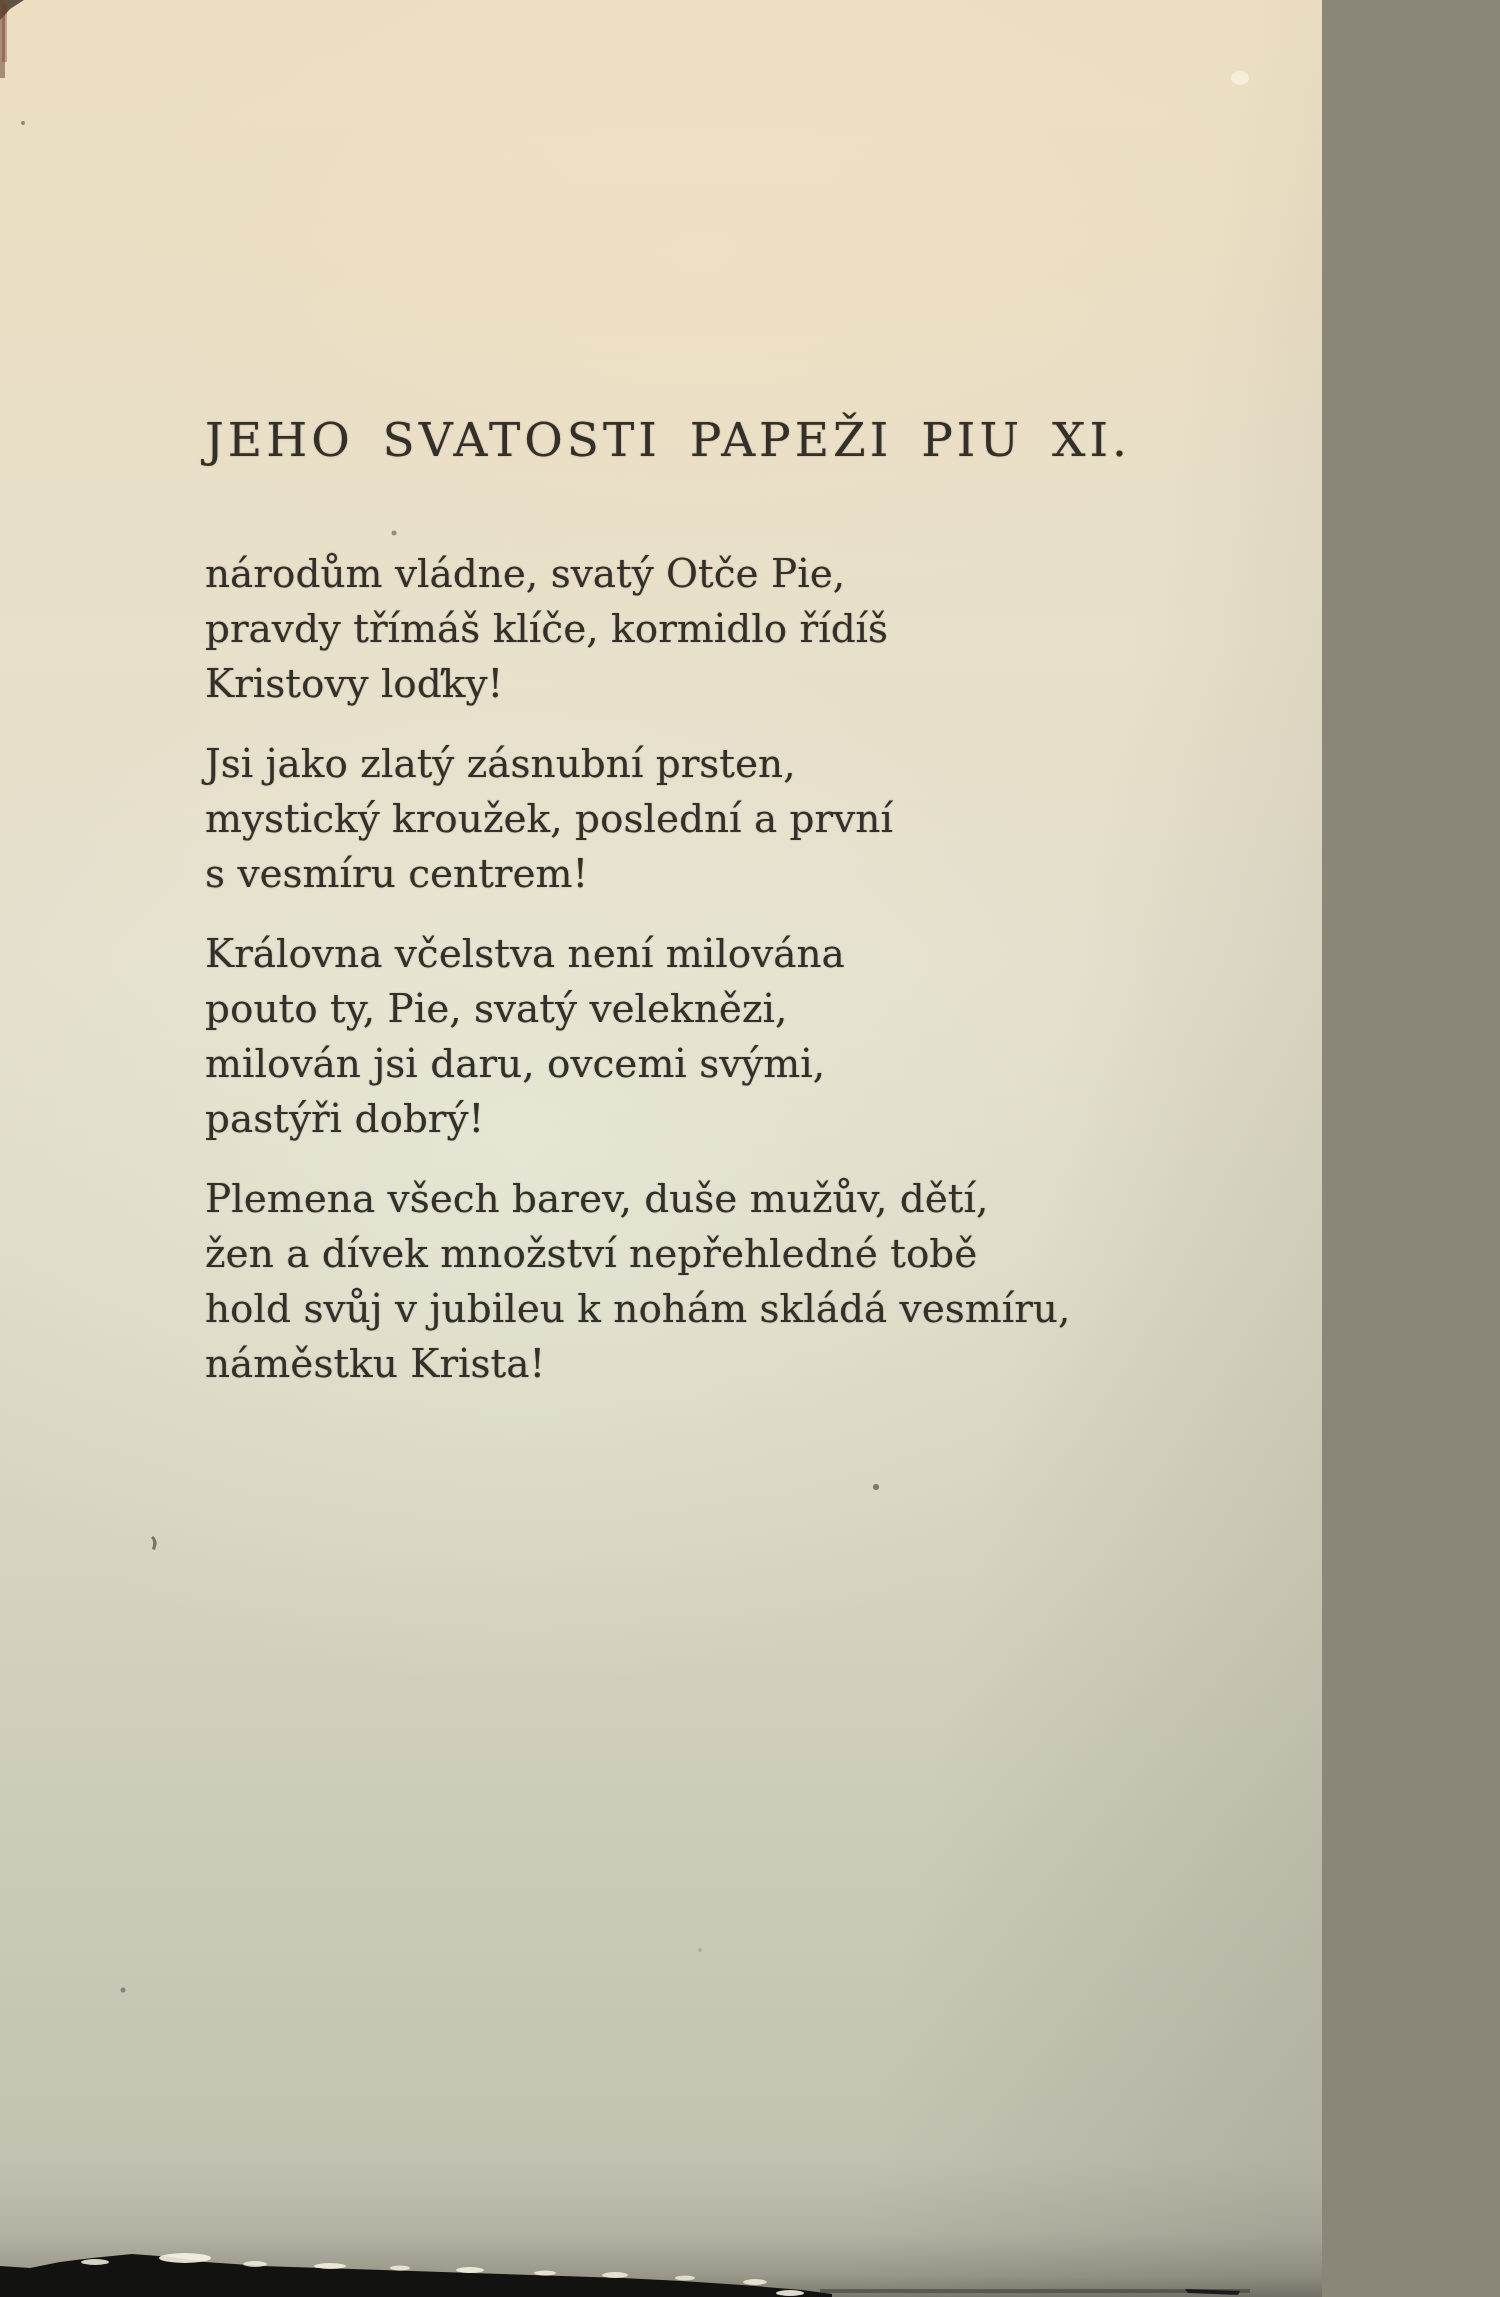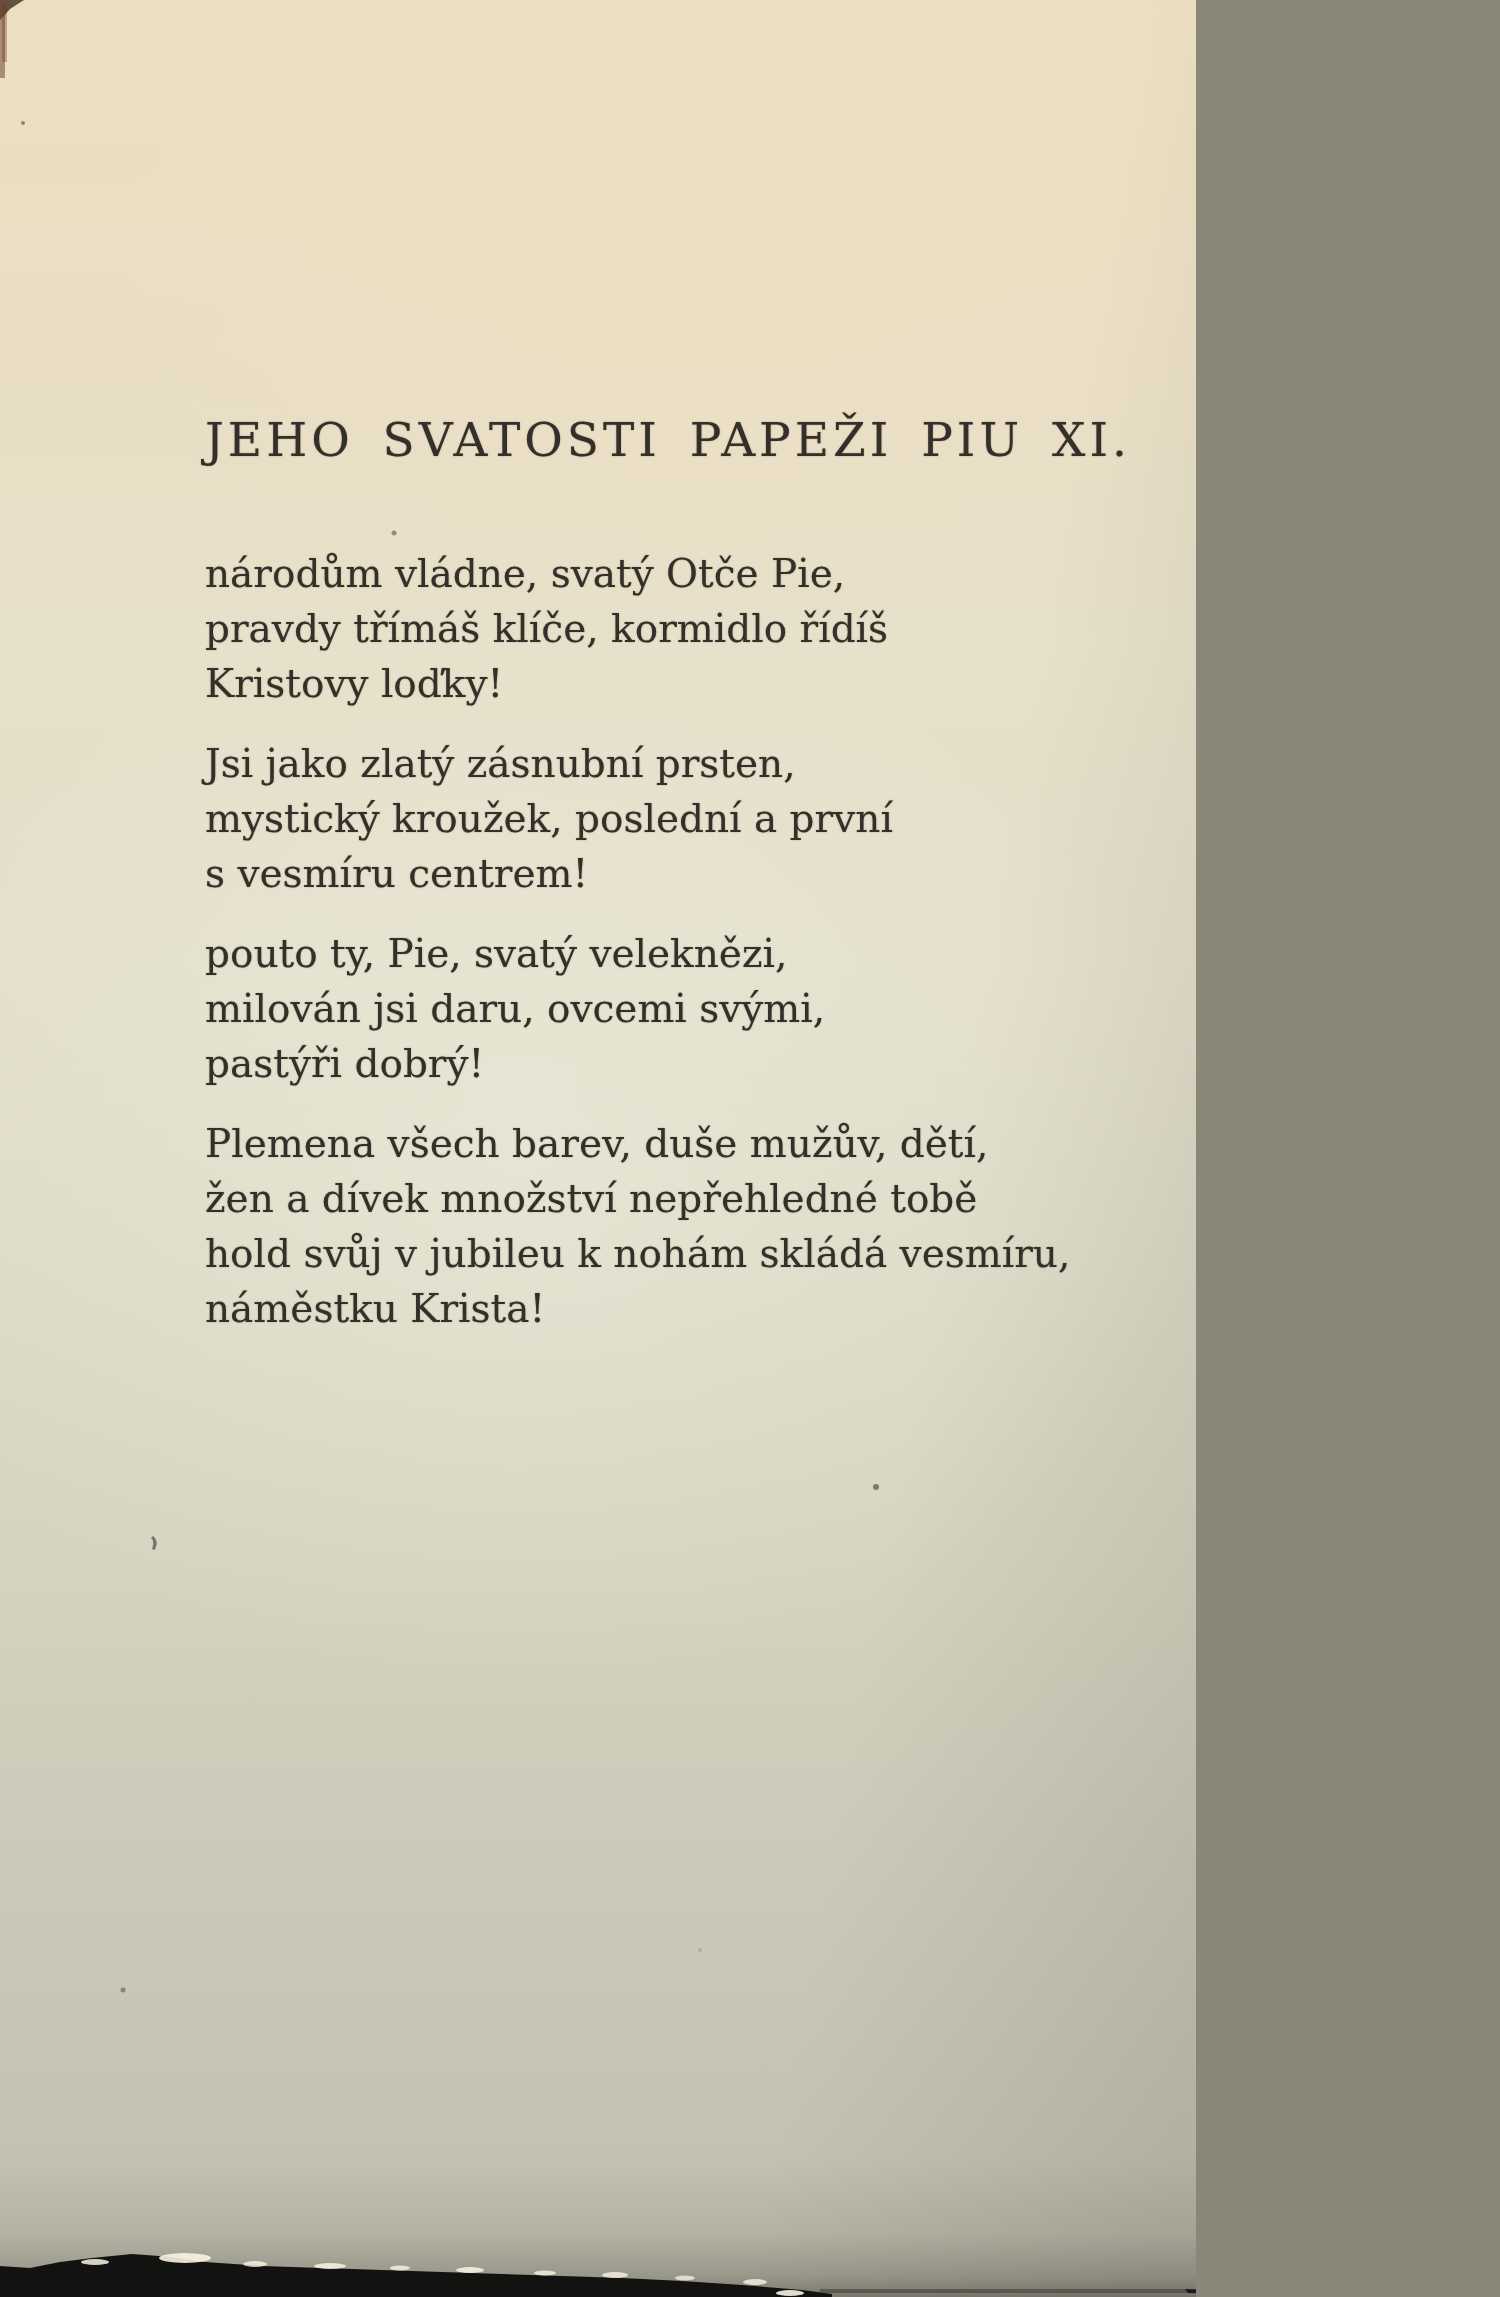--- a/index.html
+++ b/index.html
@@ -1,18 +1,18 @@
 <!DOCTYPE html>
 <html><head>
 <meta charset="utf-8">
 <style>
   html,body{margin:0;padding:0;background:#8a8678;}
   .scan{
     position:relative;
-    width:1196px;height:2297px;
+    width:1322px;height:2297px;
     overflow:hidden;
     font-family:"DejaVu Serif", serif;
     background:
       radial-gradient(ellipse 950px 750px at 520px 1150px, rgba(238,238,222,0.50), rgba(238,238,222,0) 72%),
       radial-gradient(ellipse 800px 500px at 700px 250px, rgba(244,226,194,0.35), rgba(244,226,194,0) 75%),
       linear-gradient(100deg, rgba(0,0,0,0) 72%, rgba(92,90,77,0.16) 97%),
       linear-gradient(180deg,
         #ecdfc1 0%, #eadec4 12%, #e7e0ca 28%, #e3dfcb 42%,
         #dddac6 55%, #d6d3c0 68%, #cccab8 80%, #c6c4b3 90%, #c0beae 100%);
   }
@@ -58,20 +58,21 @@
     </div>
 
 
     <div class="stanza">
       <p>Jsi jako zlatý zásnubní prsten,</p>
       <p>mystický kroužek, poslední a první</p>
       <p>s vesmíru centrem!</p>
     </div>
 
     <div class="stanza">
+      <p>Královna včelstva není milována</p>
       <p>pouto ty, Pie, svatý veleknězi,</p>
       <p>milován jsi daru, ovcemi svými,</p>
       <p>pastýři dobrý!</p>
     </div>
 
     <div class="stanza">
       <p>Plemena všech barev, duše mužův, dětí,</p>
       <p>žen a dívek množství nepřehledné tobě</p>
       <p>hold svůj v jubileu k nohám skládá vesmíru,</p>
       <p>náměstku Krista!</p>

